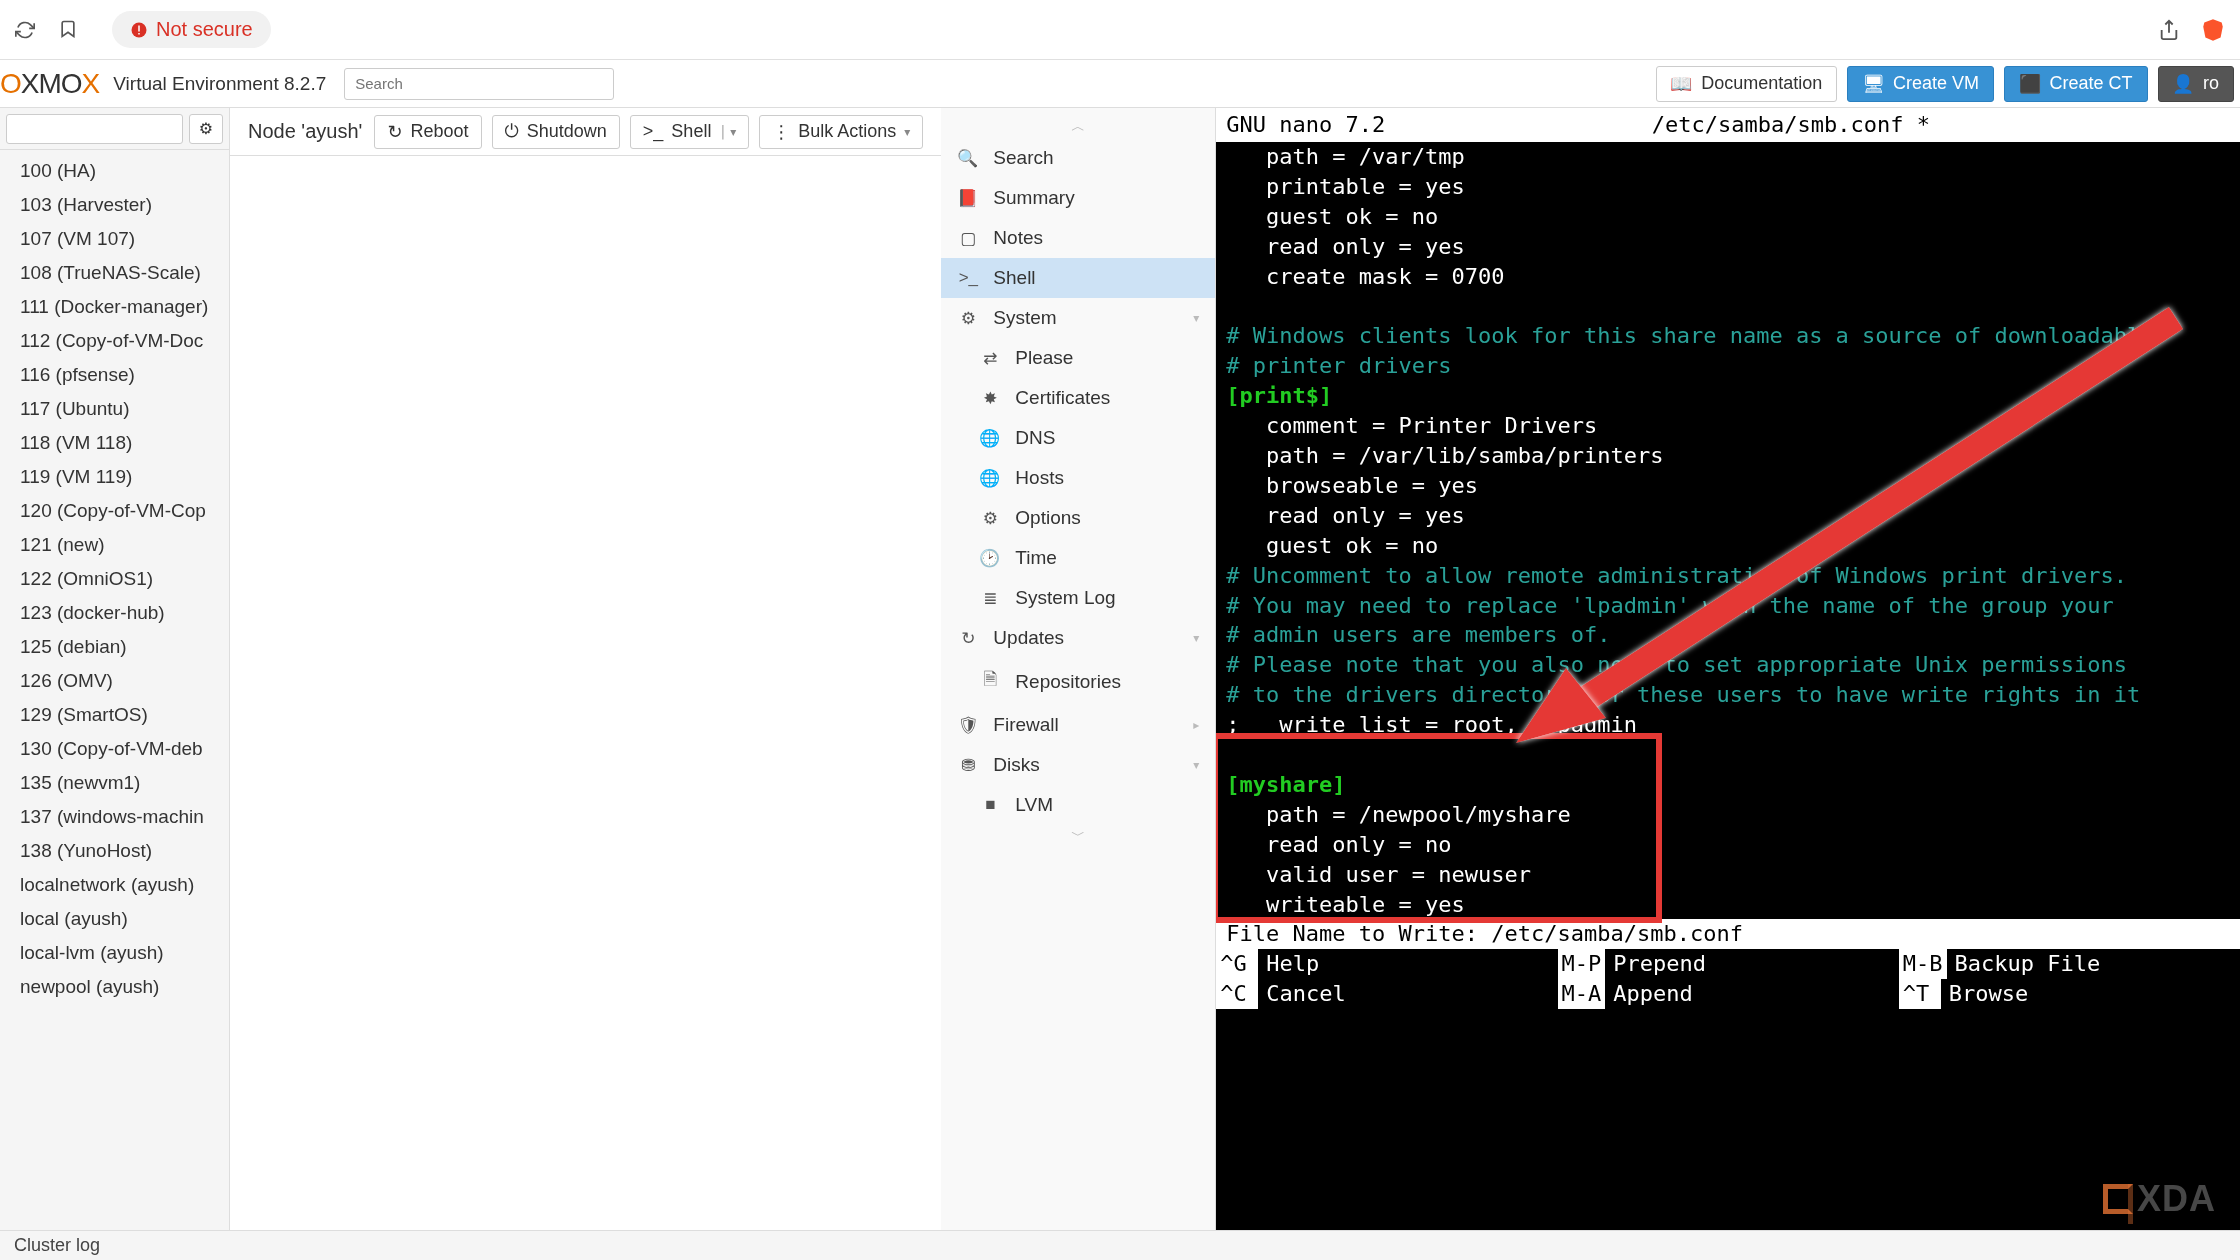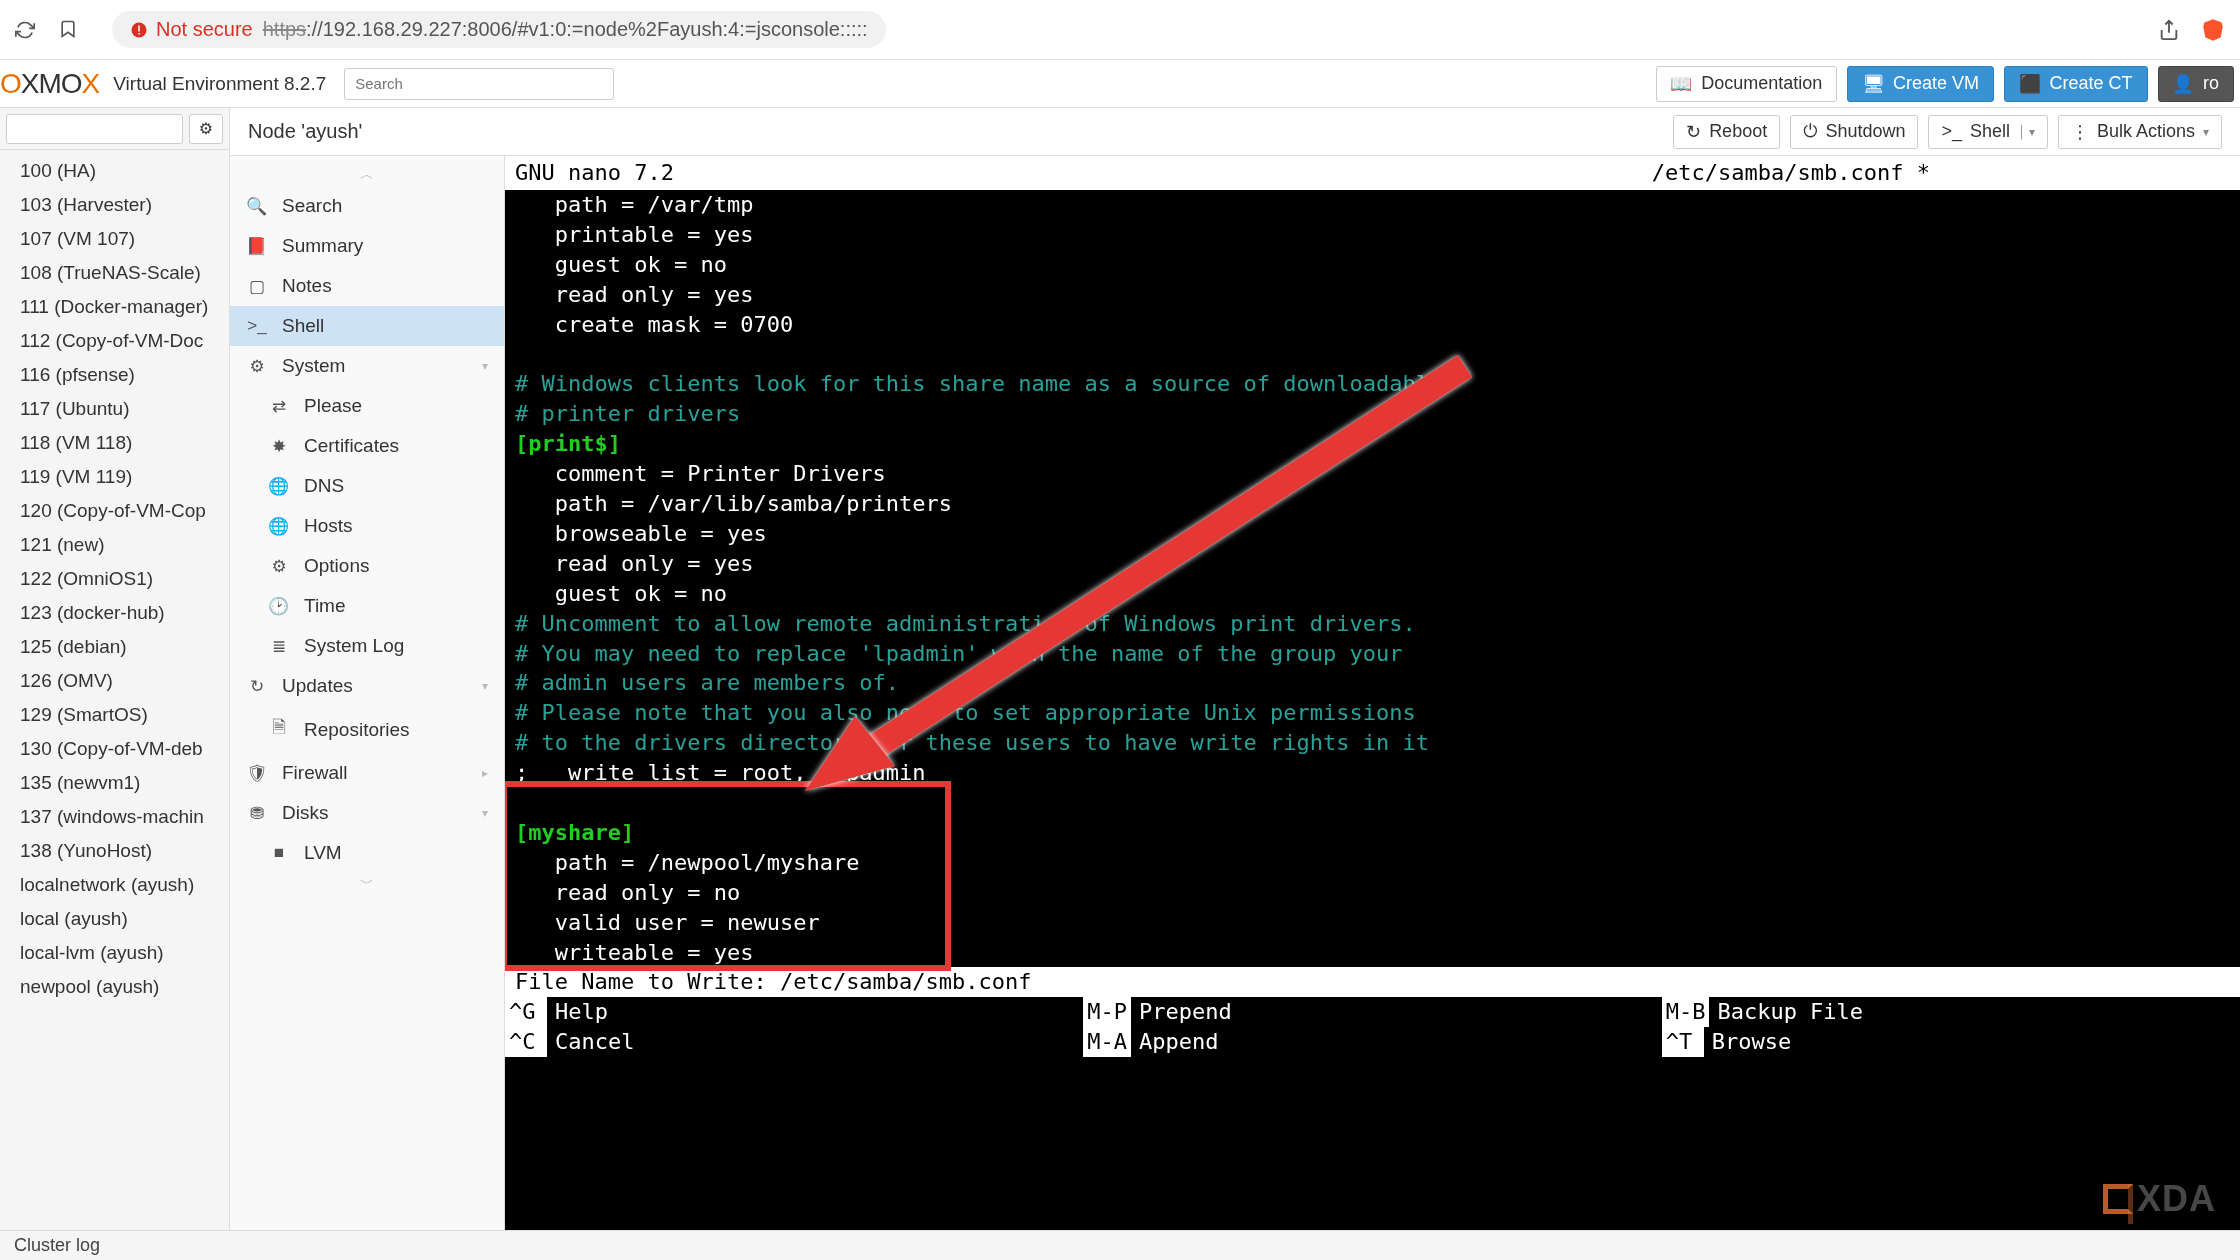--- a/index.html
+++ b/index.html
@@ -26,21 +26,21 @@
 .hbtn.dark { background: #555; color: #fff; border: 1px solid #444; }
 
 .main { display: flex; height: calc(100% - 60px - 48px - 30px); }
 .left-pane { width: 230px; background: #f5f5f5; border-right: 1px solid #ddd; display: flex; flex-direction: column; }
 .left-toolbar { height: 42px; display: flex; align-items: center; padding: 0 6px; gap: 6px; border-bottom: 1px solid #ddd; }
 .left-select { flex: 1; height: 30px; background: #fff; border: 1px solid #ccc; border-radius: 3px; }
 .gear { width: 34px; height: 30px; background: #fff; border: 1px solid #ccc; border-radius: 3px; display: flex; align-items: center; justify-content: center; font-size: 16px; }
 .tree { flex: 1; overflow-y: auto; padding: 4px 0; }
 .tree-item { padding: 6px 20px; font-size: 19px; color: #333; white-space: nowrap; overflow: hidden; text-overflow: clip; cursor: pointer; }
 
-.content { flex: 1; display: flex; flex-direction: column; background: #fff; }
+.content { flex: 1; display: flex; flex-direction: row; background: #fff; }
 .content-header { height: 48px; display: flex; align-items: center; padding: 0 18px; border-bottom: 1px solid #ddd; font-size: 20px; gap: 12px; }
 .cbtn { display: flex; align-items: center; gap: 8px; padding: 5px 12px; border: 1px solid #ccc; border-radius: 3px; background: #fff; font-size: 18px; cursor: pointer; position: relative; }
 .chev { color: #888; font-size: 12px; }
 .content-body { flex: 1; display: flex; }
 
 .side-menu { width: 275px; background: #f9f9f9; border-right: 1px solid #ddd; overflow-y: auto; padding: 8px 0; position: relative; }
 .chevron-up { text-align: center; color: #bbb; font-size: 14px; padding: 2px 0; }
 .chevron-down { text-align: center; color: #bbb; font-size: 14px; padding: 2px 0; }
 .menu-item { display: flex; align-items: center; gap: 14px; padding: 9px 16px; font-size: 19px; color: #333; cursor: pointer; }
 .menu-item.sel { background: #cde2f5; }
@@ -83,21 +83,20 @@
       </svg></span>
   <div class="addr">
     <span class="addr-secure">
       <svg viewBox="0 0 24 24" width="18" height="18" fill="#d93025">
           <circle cx="12" cy="12" r="10"></circle>
           <rect x="11" y="6" width="2" height="8" fill="#fff"></rect>
           <rect x="11" y="16" width="2" height="2" fill="#fff"></rect>
         </svg>
       <span>Not secure</span>
     </span>
-    <span class="addr-url"><span class="strike">https</span><span>://192.168.29.227:8006/#v1:0:=node%2Fayush:4:=jsconsole:::::</span></span>
   </div>
   <div class="right-icons">
     <span class="share"><svg viewBox="0 0 24 24" width="22" height="22" fill="none" stroke="currentColor" stroke-width="2">
           <path d="M4 12v8a2 2 0 002 2h12a2 2 0 002-2v-8M16 6l-4-4-4 4M12 2v13"></path>
         </svg></span>
     <span class="lion"><svg viewBox="0 0 24 24" width="26" height="26" fill="currentColor">
           <path d="M12 2L4 5l-1 4 2 10 7 3 7-3 2-10-1-4z"></path>
         </svg></span>
   </div>
 </div>

